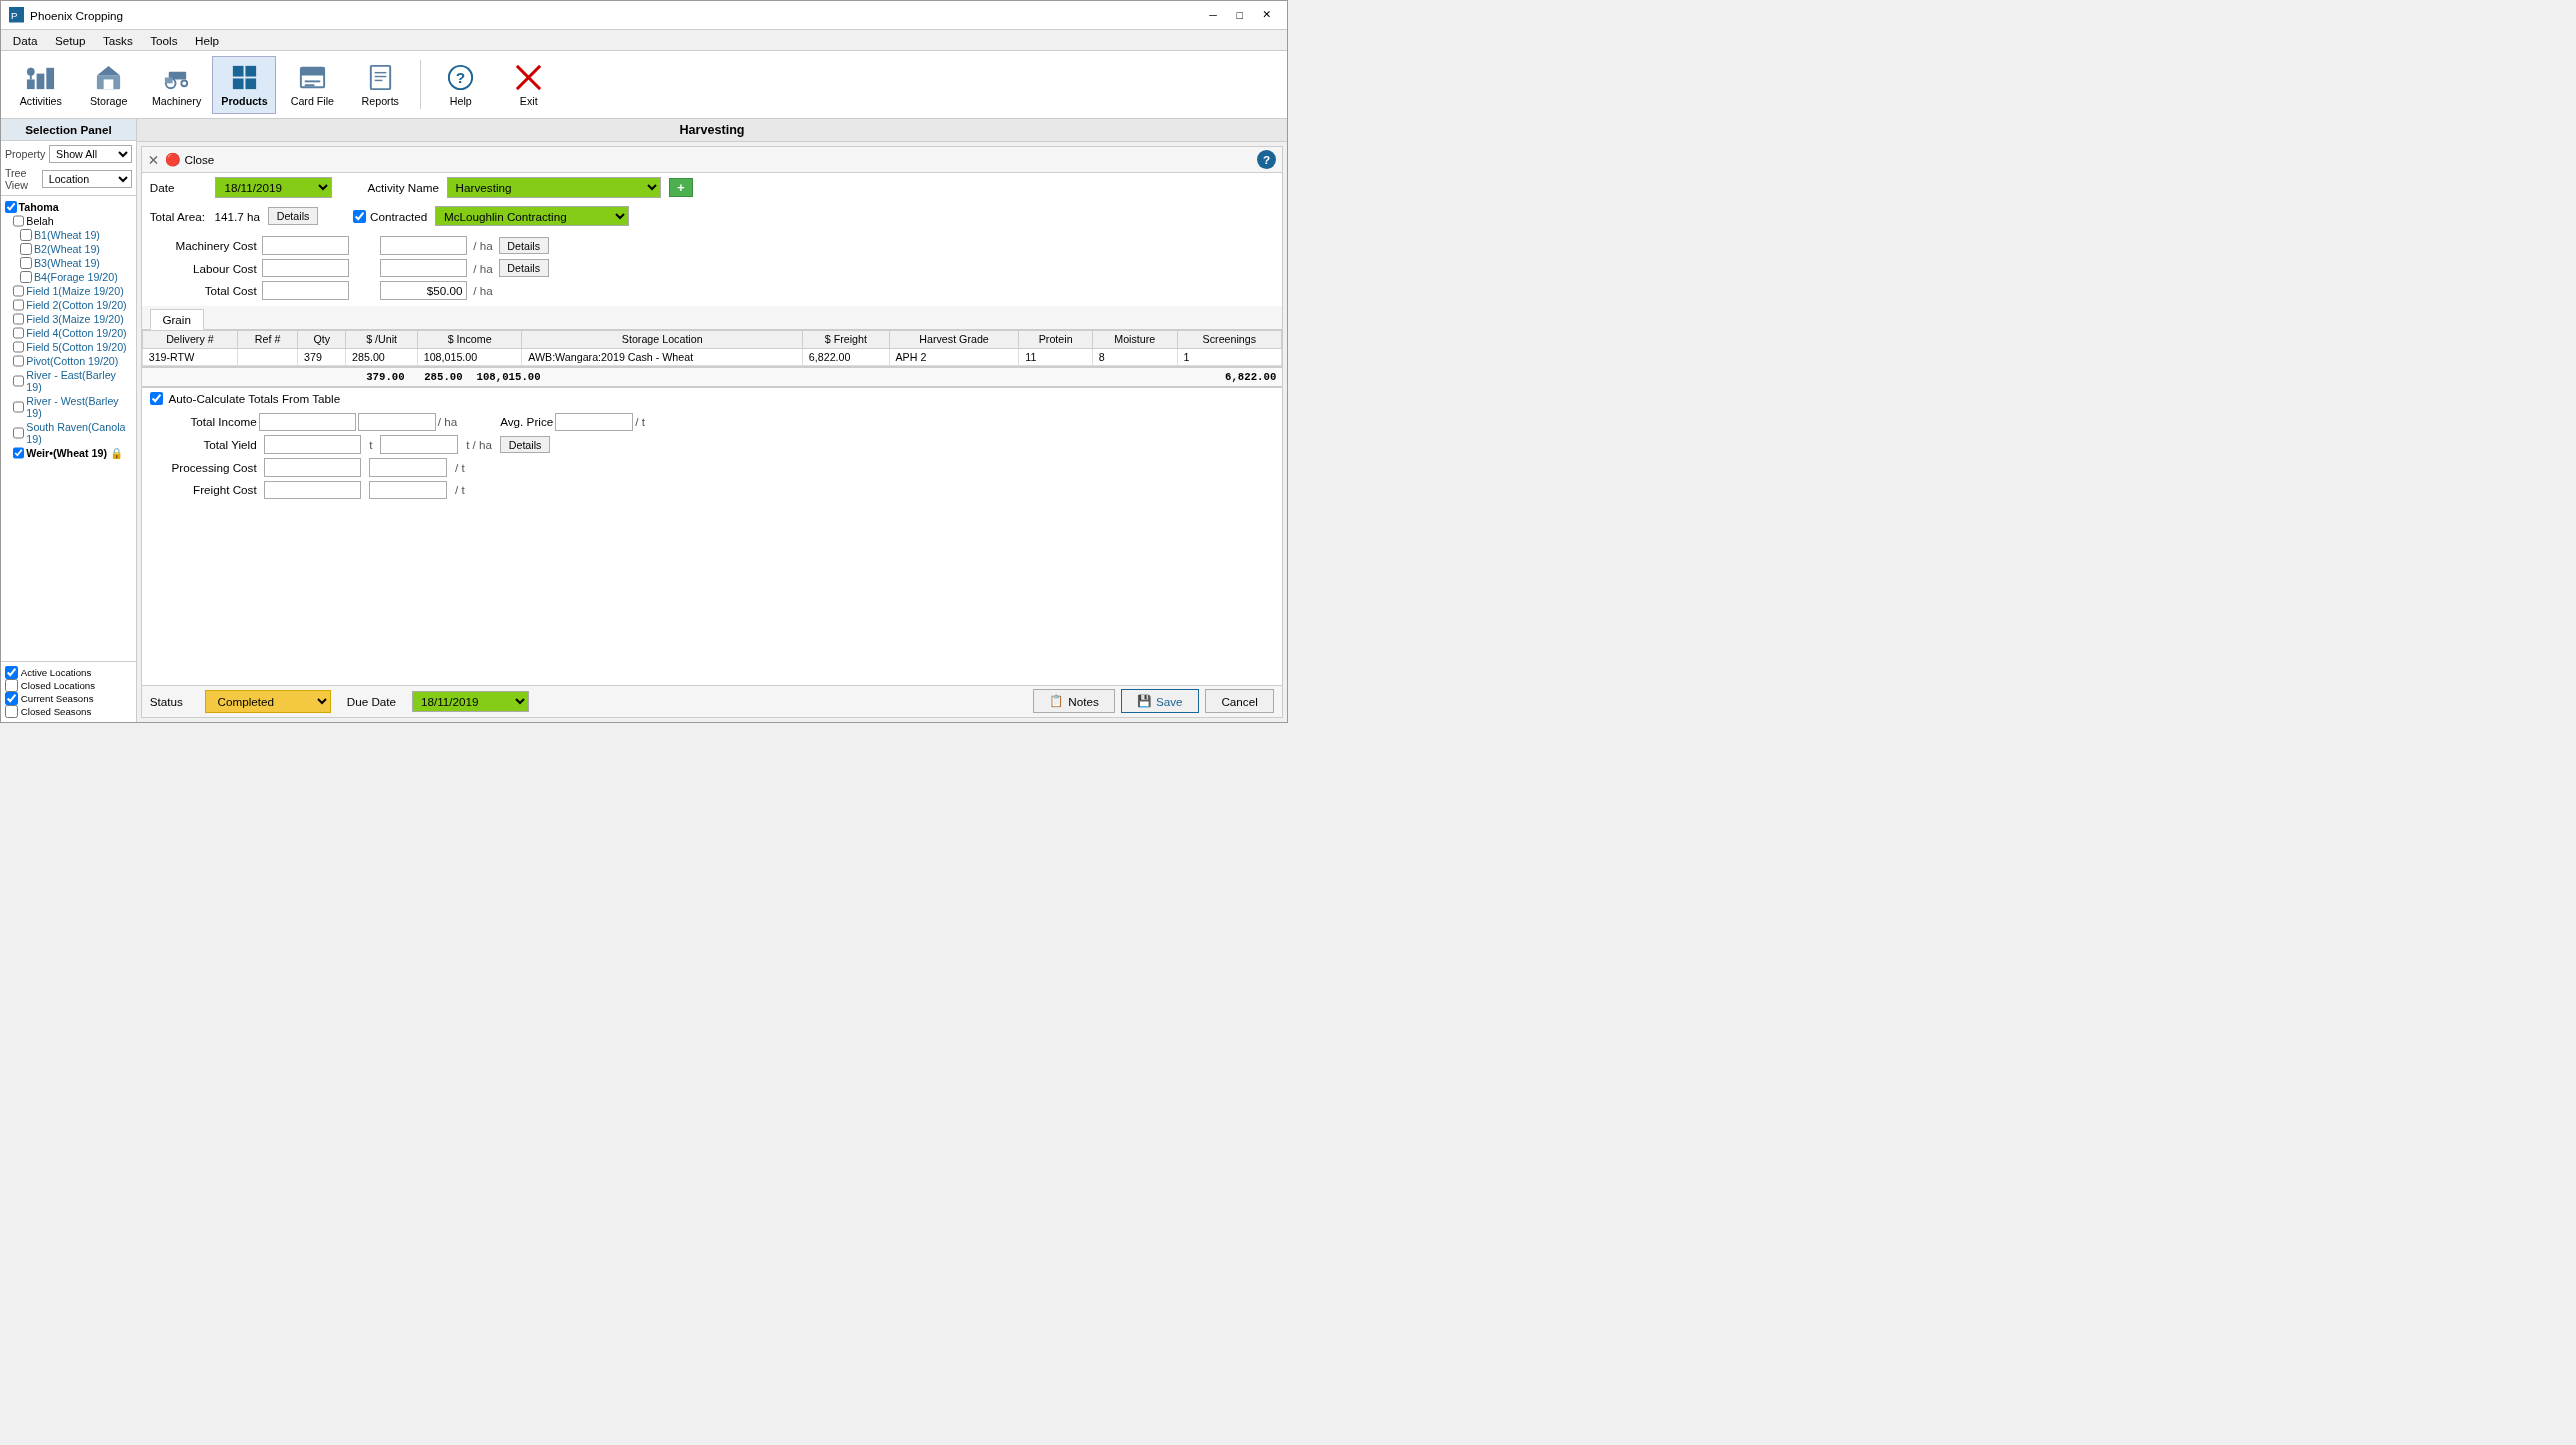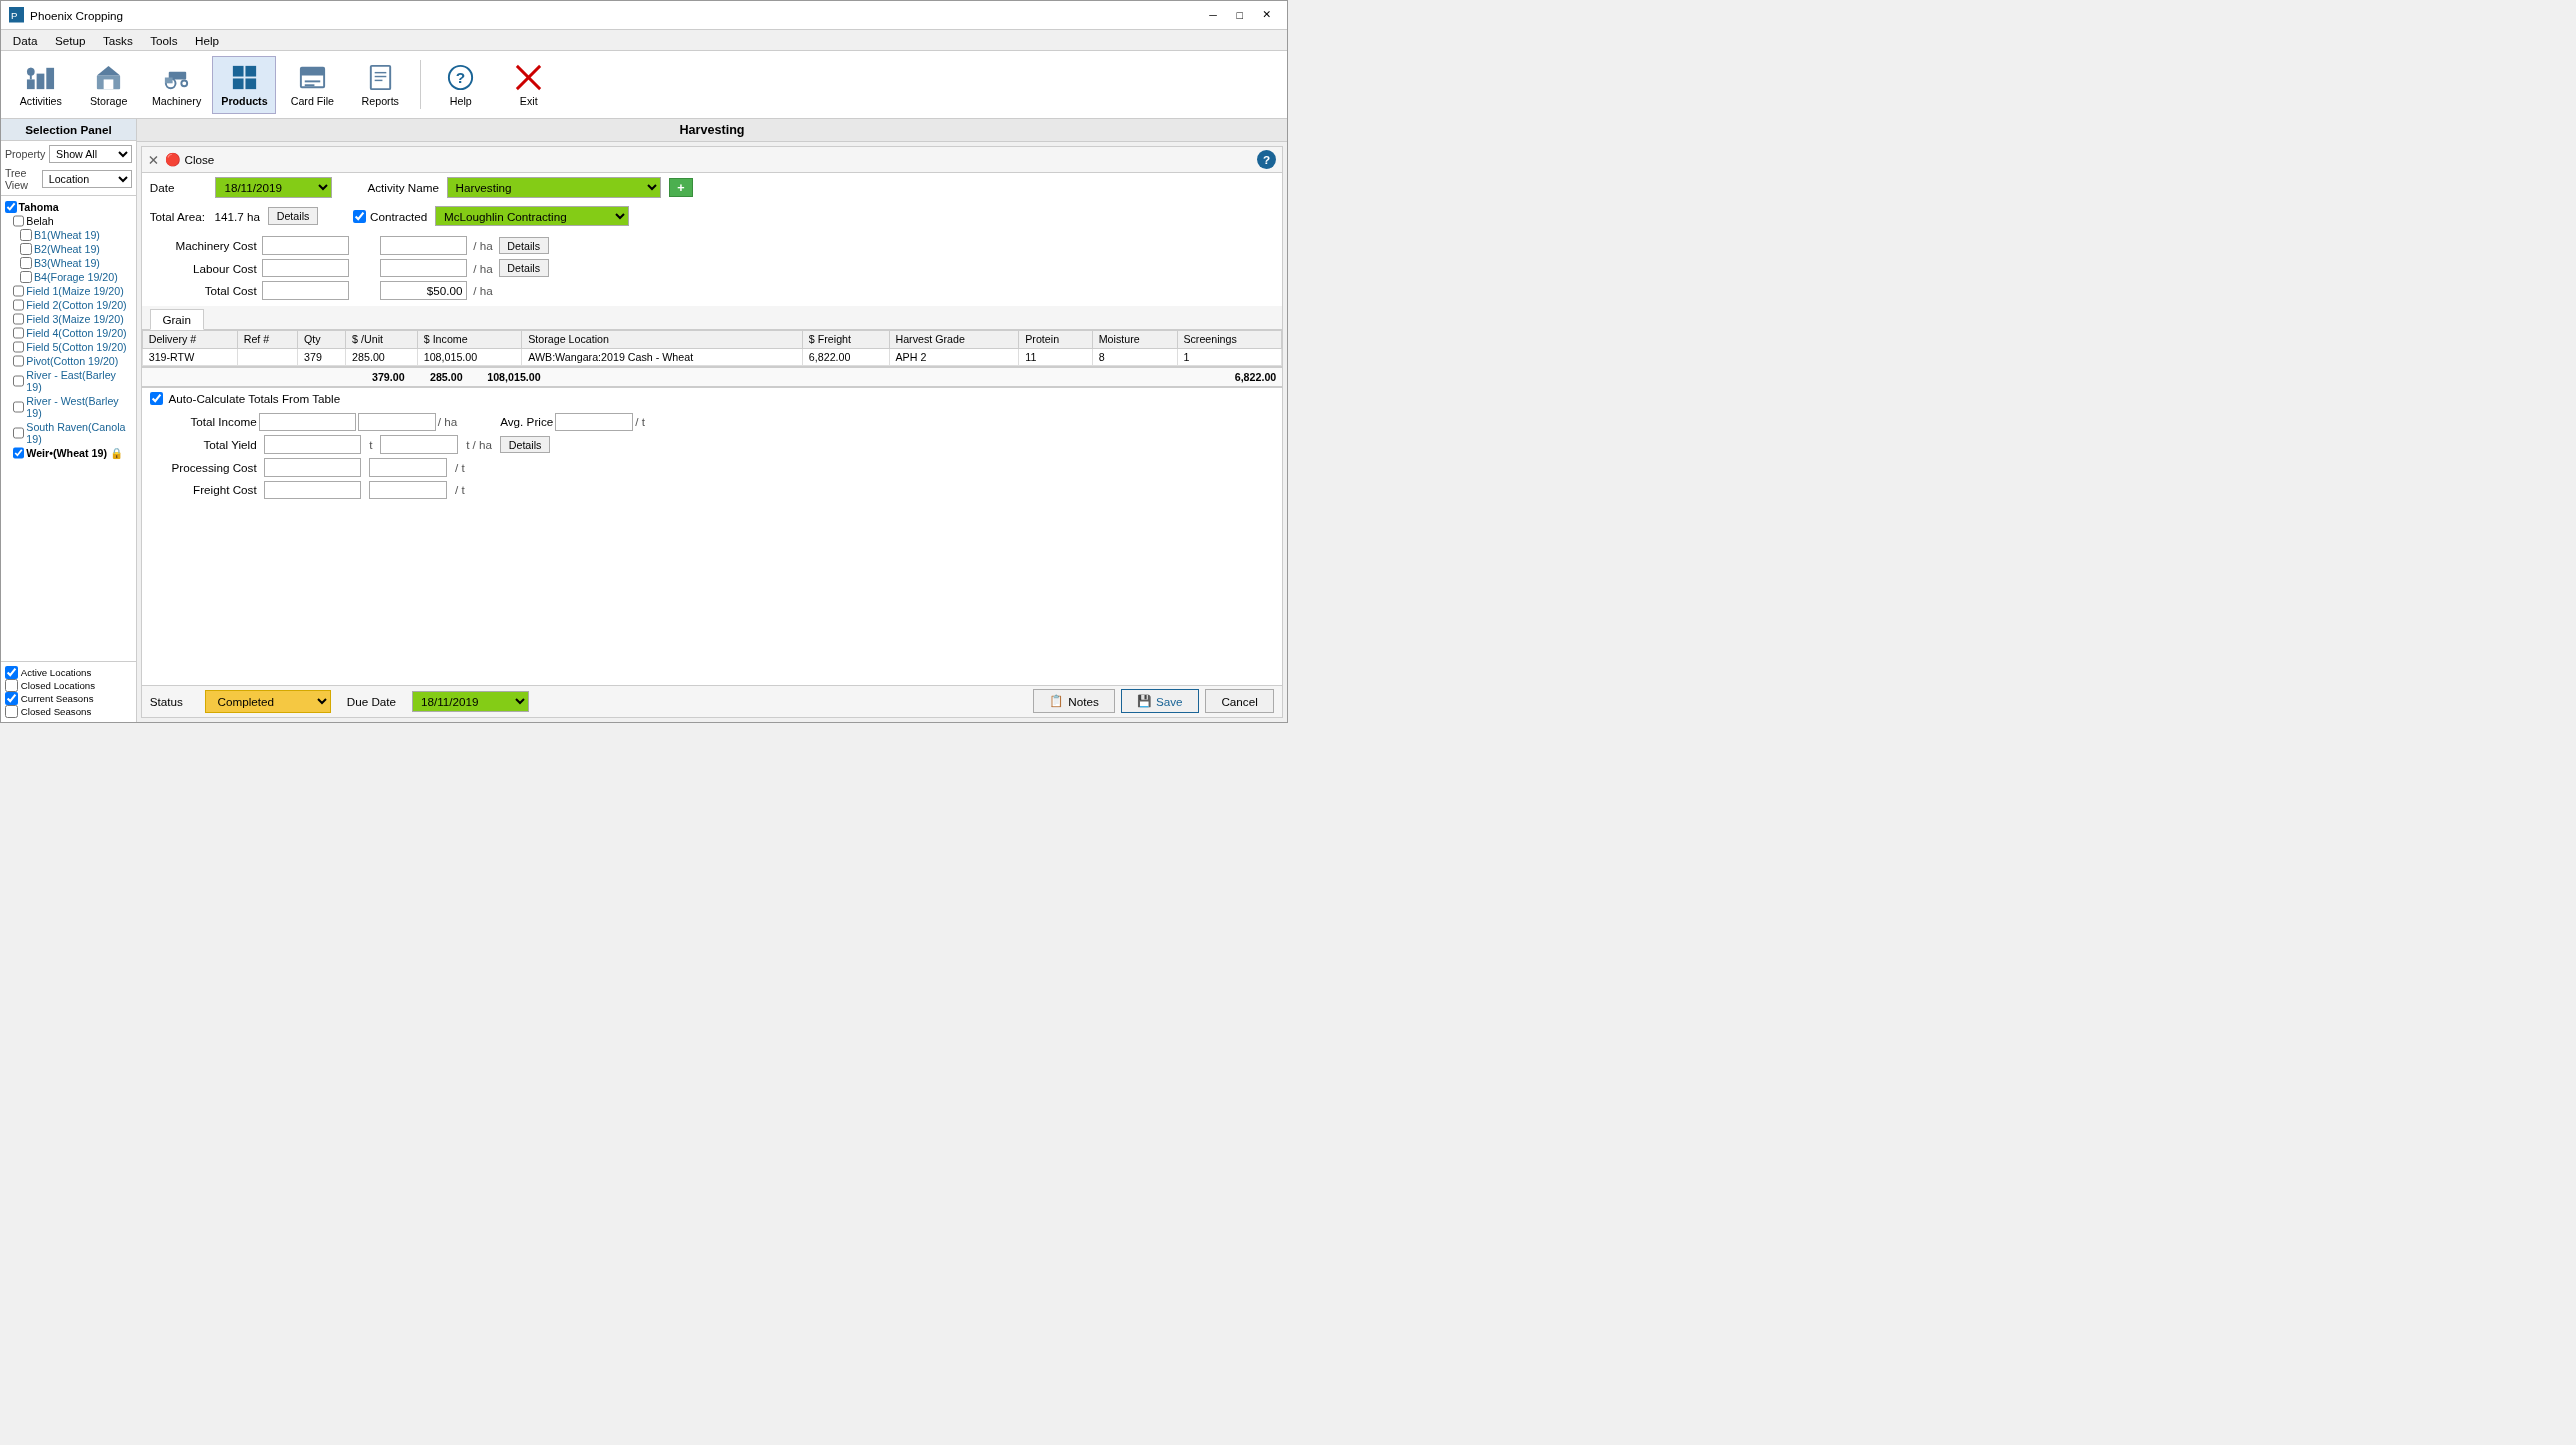--- a/index.html
+++ b/index.html
@@ -311,21 +311,21 @@
     }
     .data-table {
       width: 100%;
       border-collapse: collapse;
       font-size: 10.7px;
     }
     .data-table th {
       background: #f0f0f0;
       border: 1px solid #ccc;
       padding: 2.9px 5.8px;
-      text-align: left;
+      text-align: center;
       font-weight: normal;
     }
     .data-table td {
       border: 1px solid #ddd;
       padding: 1.9px 5.8px;
     }
     .data-table tr:nth-child(odd) { background: #fff; }
     .data-table tr:nth-child(even) { background: #f9f9f9; }
     .auto-calc-row {
       display: flex;
@@ -707,21 +707,21 @@
                   <td>6,822.00</td>
                   <td>APH 2</td>
                   <td>11</td>
                   <td>8</td>
                   <td>1</td>
                 </tr>
               </tbody>
           </table>
         </div>
 
-        <div style="display:flex;padding:2.9px 5.8px;background:#f9f9f9;border-top:1px solid #ccc;font-size:10.7px;font-weight:bold;border-bottom:1px solid #ccc;">
+        <div style="display:flex;padding:2.9px 5.8px;background:#f9f9f9;border-top:1px solid #ccc;font-size:10.7px;font-weight:bold;border-bottom:1px solid #ccc;font-family:Liberation Mono, monospace;">
           <span style="width:155px;display:inline-block;"></span>
           <span style="width:49px;display:inline-block;"></span>
           <span style="width:53px;text-align:right;display:inline-block;">379.00</span>
           <span style="width:58px;text-align:right;display:inline-block;">285.00</span>
           <span style="width:78px;text-align:right;display:inline-block;">108,015.00</span>
           <span style="flex:1;display:inline-block;"></span>
           <span style="width:78px;text-align:right;display:inline-block;">6,822.00</span>
         </div>
 
         <div class="auto-calc-row">

